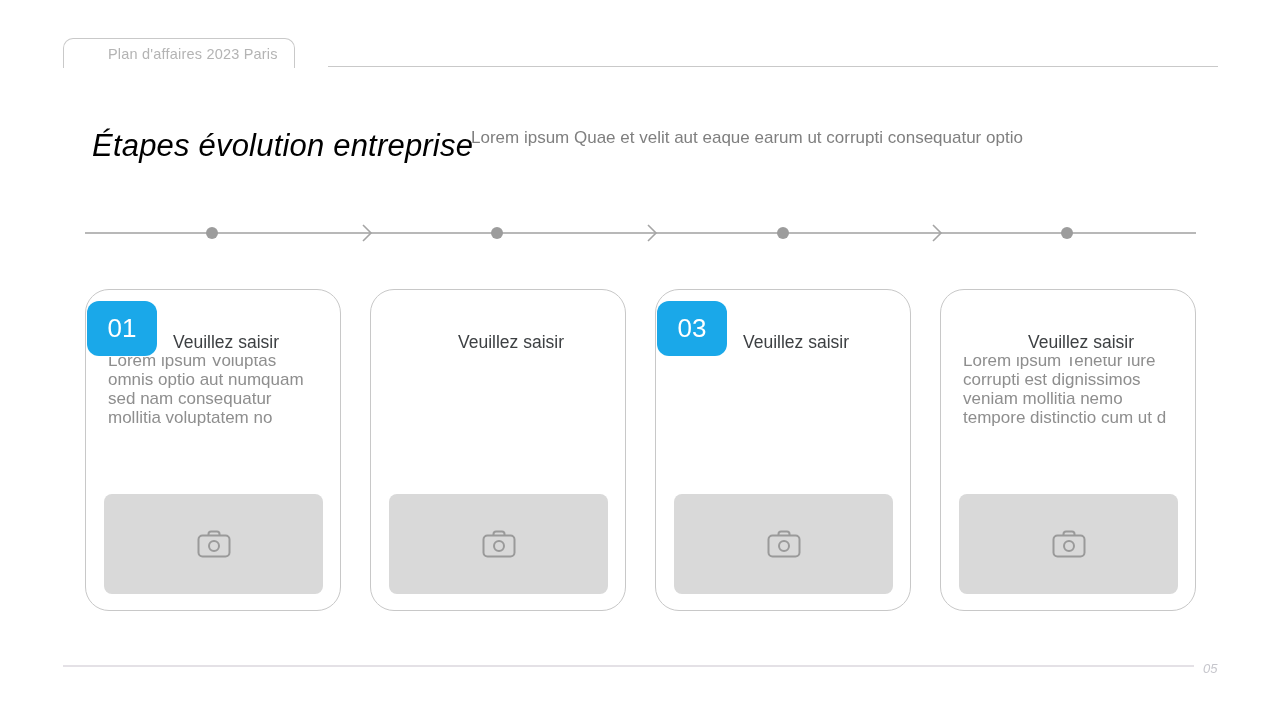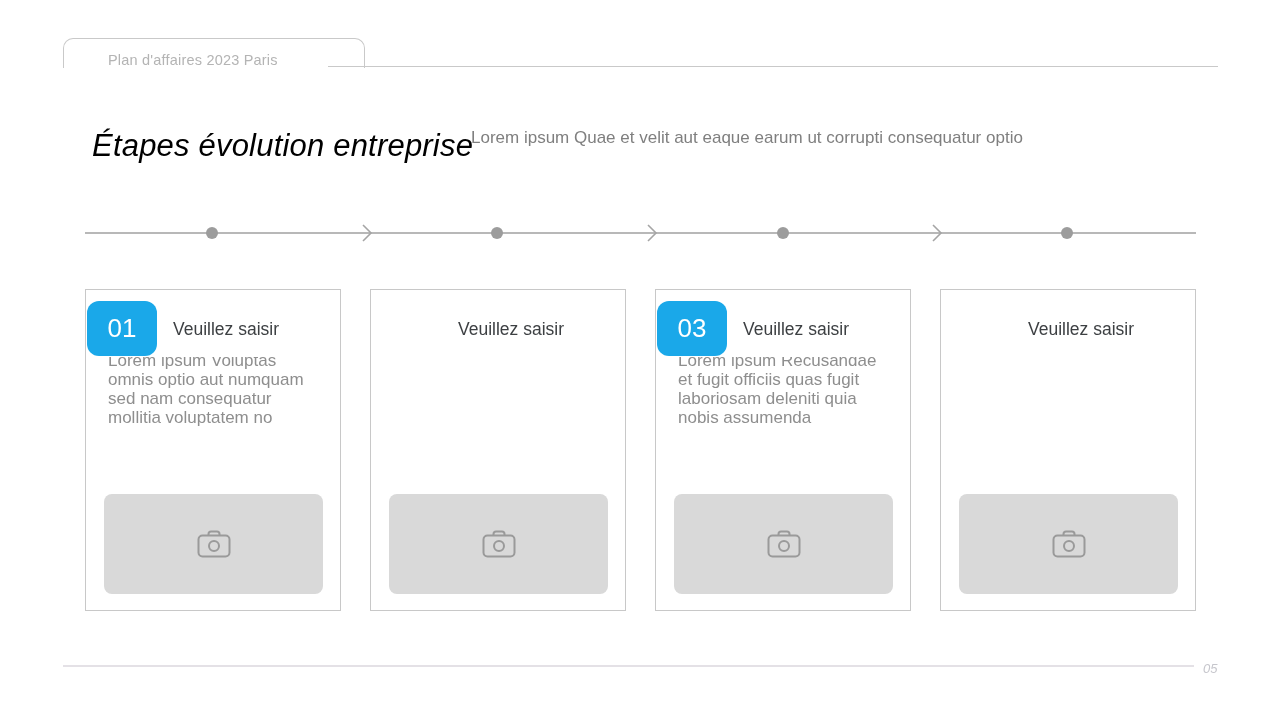--- a/index.html
+++ b/index.html
@@ -10,25 +10,25 @@
     width: 1280px;
     height: 720px;
     background: #ffffff;
     overflow: hidden;
   }
 
   
   .tab {
     position: absolute;
     left: 63px; top: 38px;
-    width: 302px; height: 30px;
+    width: 232px; height: 30px;
     border: 1.5px solid #c9c9c9;
     border-bottom: none;
     border-radius: 10px 10px 0 0;
-    display: flex; align-items: flex-end;
+    display: flex; align-items: center;
     padding-left: 44px;
     background: #ffffff;
   }
   .tab-label {
     font-size: 14.5px;
     color: #b4b4b4;
     letter-spacing: 0.2px;
     white-space: nowrap;
   }
   .header-line {
@@ -79,39 +79,39 @@
     width: 12px; height: 18px;
   }
 
   
   .card {
     position: absolute;
     top: 289px;
     width: 256px; height: 322px;
     background: #ffffff;
     border: 1.5px solid #c8c8c8;
-    border-radius: 0;
+    border-radius: 24px;
     padding-left: 30px;
   }
   .badge {
     position: absolute;
     left: 1px; top: 11px;
     width: 70px; height: 55px;
     background: #1aa8e9;
     border-radius: 12px;
     display: flex; align-items: center; justify-content: center;
   }
   .badge span {
     color: #ffffff;
     font-size: 26px;
     font-weight: 400;
   }
   .card-label {
     position: absolute;
-    left: 87px; top: 29px;
+    left: 87px; top: 42px;
     font-size: 17.5px;
     color: #3d4043;
     white-space: nowrap;
   }
   .card-body {
     position: absolute;
     left: 22px; top: 67px;
     width: 215px; height: 133px;
     overflow: hidden;
   }
@@ -199,34 +199,34 @@
         <circle cx="17" cy="16" r="5" fill="none" stroke="#9a9a9a" stroke-width="2"></circle>
       </svg>
     </div>
   </div>
 
   <div class="card" style="left:655px">
     <div class="badge">
         <span>03</span>
       </div>
     <div class="card-label">Veuillez saisir</div>
+    <div class="img-placeholder">
+      <svg width="34" height="28" viewBox="0 0 34 28">
+        <rect x="11.5" y="1.5" width="11" height="8" rx="2.5" fill="none" stroke="#9a9a9a" stroke-width="2"></rect>
+        <rect x="1.5" y="5.5" width="31" height="21" rx="4" fill="#d9d9d9" stroke="#9a9a9a" stroke-width="2"></rect>
+        <circle cx="17" cy="16" r="5" fill="none" stroke="#9a9a9a" stroke-width="2"></circle>
+      </svg>
+    </div>
+  </div>
+
+  <div class="card" style="left:940px">
+    <div class="card-label">Veuillez saisir</div>
     <div class="card-body">
-        <p>Lorem ipsum Recusandae et fugit officiis quas fugit laboriosam deleniti quia nobis assumenda</p>
-      </div>
-    <div class="img-placeholder">
-      <svg width="34" height="28" viewBox="0 0 34 28">
-        <rect x="11.5" y="1.5" width="11" height="8" rx="2.5" fill="none" stroke="#9a9a9a" stroke-width="2"></rect>
-        <rect x="1.5" y="5.5" width="31" height="21" rx="4" fill="#d9d9d9" stroke="#9a9a9a" stroke-width="2"></rect>
-        <circle cx="17" cy="16" r="5" fill="none" stroke="#9a9a9a" stroke-width="2"></circle>
-      </svg>
-    </div>
-  </div>
-
-  <div class="card" style="left:940px">
-    <div class="card-label">Veuillez saisir</div>
+        <p>Lorem ipsum Tenetur iure corrupti est dignissimos veniam mollitia nemo tempore distinctio cum ut d</p>
+      </div>
     <div class="img-placeholder">
       <svg width="34" height="28" viewBox="0 0 34 28">
         <rect x="11.5" y="1.5" width="11" height="8" rx="2.5" fill="none" stroke="#9a9a9a" stroke-width="2"></rect>
         <rect x="1.5" y="5.5" width="31" height="21" rx="4" fill="#d9d9d9" stroke="#9a9a9a" stroke-width="2"></rect>
         <circle cx="17" cy="16" r="5" fill="none" stroke="#9a9a9a" stroke-width="2"></circle>
       </svg>
     </div>
   </div>
 
   <div class="footer-line"></div>

